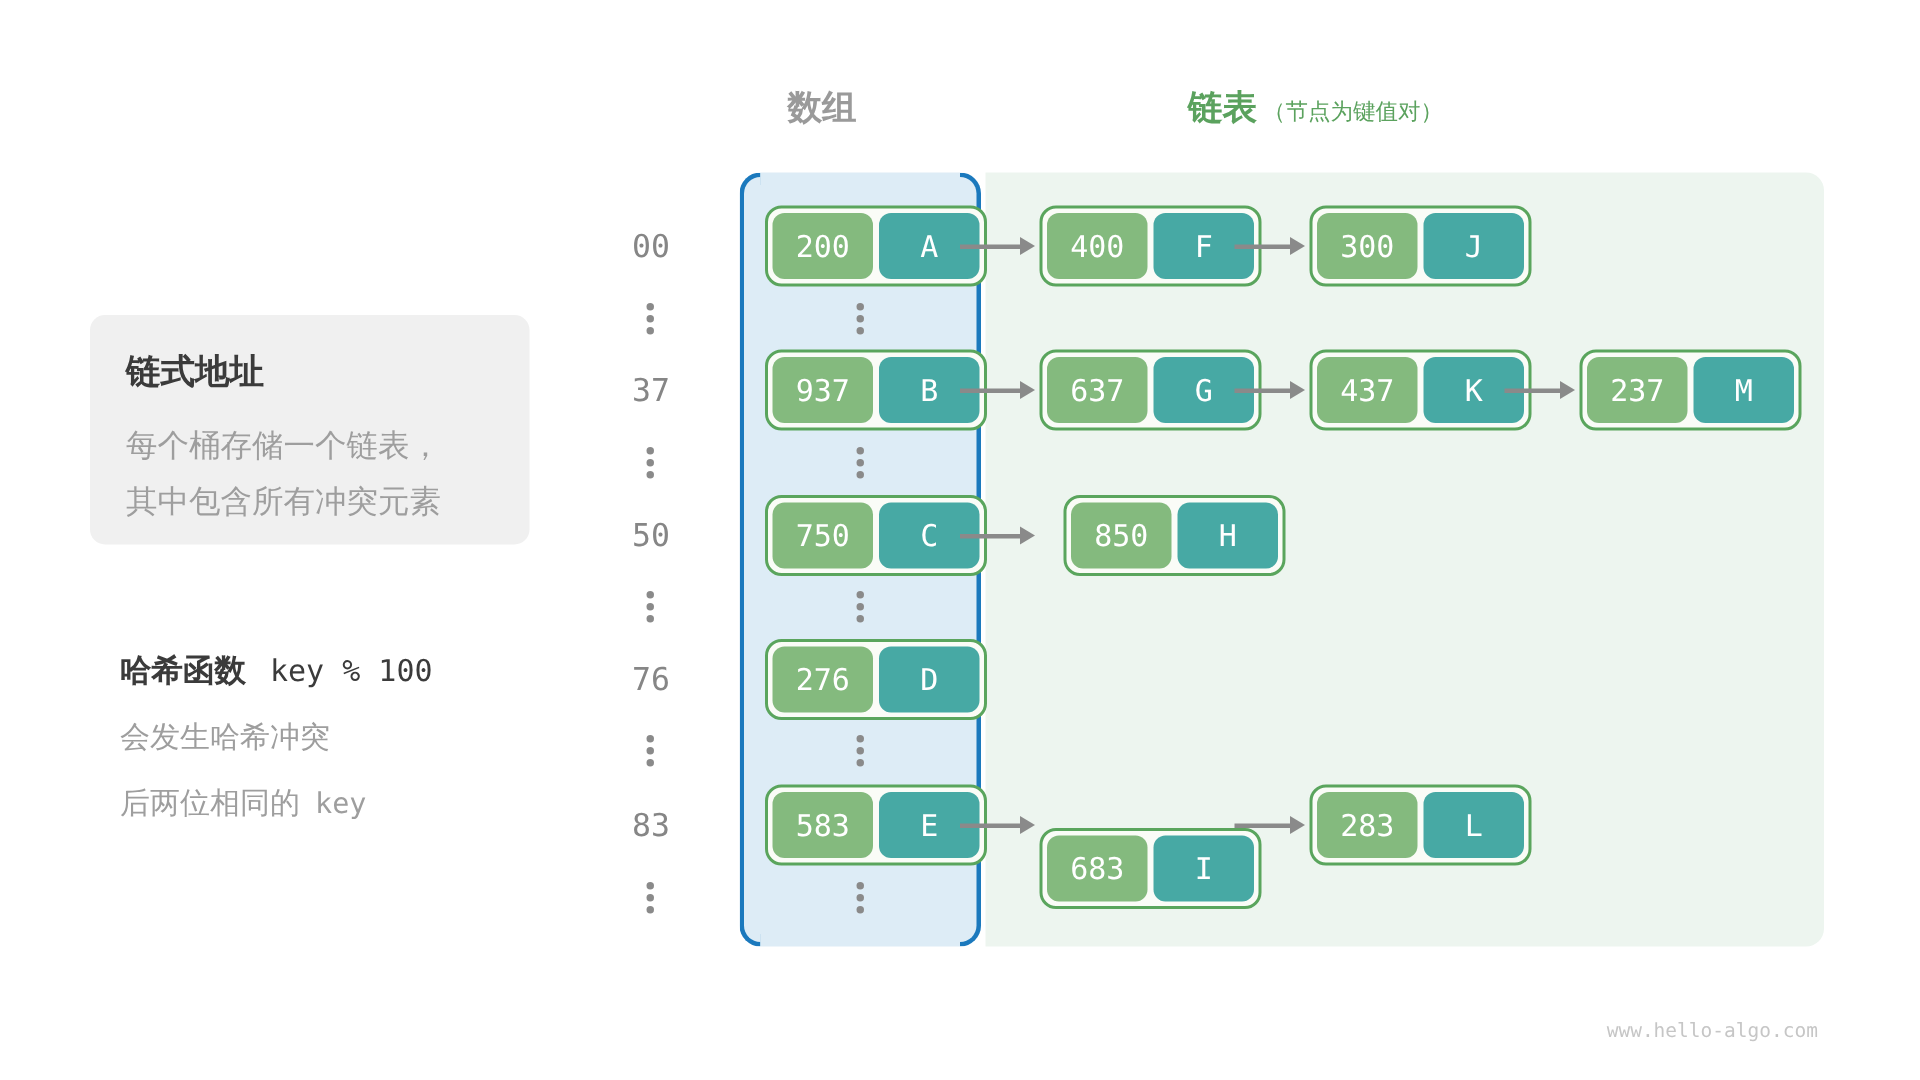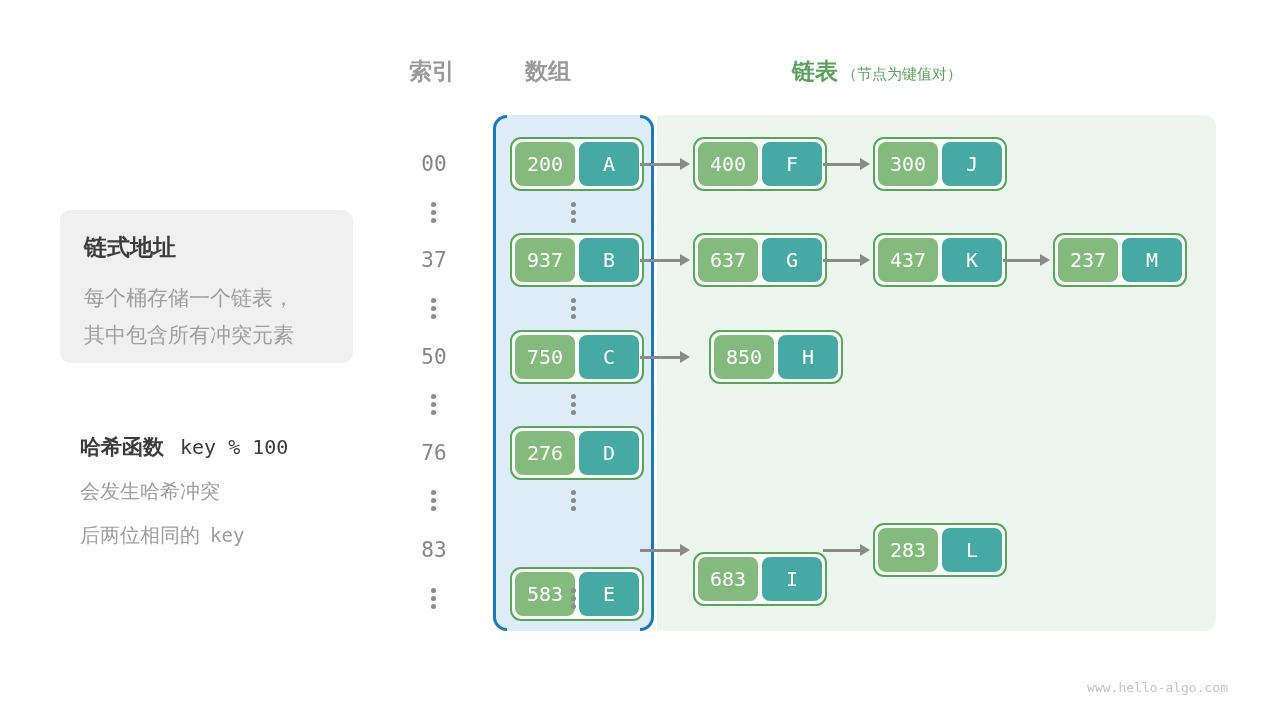--- a/index.html
+++ b/index.html
@@ -49,21 +49,21 @@
   .hash-line { font-size:20px; color:var(--text-gray); margin-top:17px; white-space:nowrap; }
   .hash-line .code { font-size:19px; margin-left:10px; }
 
   
   .index-label {
     position:absolute; left:394px; width:80px; text-align:center;
     font-size:21px; line-height:28px; color:var(--index-gray);
     font-family:"DejaVu Sans Mono", "Liberation Mono", monospace;
   }
   .node {
-    position:absolute; width:134px; height:54px; box-sizing:border-box;
+    position:absolute; width:148px; height:54px; box-sizing:border-box;
     background:var(--node-gap-bg); border:2px solid var(--node-border);
     border-radius:11px; padding:3px; display:flex; gap:4px;
   }
   .pill {
     flex:1; border-radius:8px; display:flex; align-items:center; justify-content:center;
     color:var(--node-text); font-size:20px; font-weight:500;
     font-family:"DejaVu Sans Mono", "Liberation Mono", monospace;
   }
   .pill.key { background:var(--key-green); }
   .pill.val { background:var(--value-teal); }
@@ -73,31 +73,30 @@
   .arrow-head {
     width:0; height:0;
     border-left:10px solid var(--arrow-gray);
     border-top:6px solid transparent; border-bottom:6px solid transparent;
   }
 
   .dots { position:absolute; display:flex; flex-direction:column; gap:3px; }
   .dot { width:5px; height:5px; border-radius:50%; background:var(--arrow-gray); }
 
   .watermark {
-    position:absolute; right:52px; top:680px; font-size:13px;
+    position:absolute; right:68px; top:680px; font-size:13px;
     color:var(--watermark-gray);
     font-family:"DejaVu Sans Mono", "Liberation Mono", monospace;
   }
 </style>
 </head>
 <body>
 
 <div class="canvas">
 
-  <div class="col-header" id="h-index">索引</div>
   <div class="col-header" id="h-array">数组</div>
   <div class="col-header" id="h-list">
     <span>链表</span><span class="note">（节点为键值对）</span>
   </div>
 
   <div class="array-region">
     <div class="bracket left"></div>
     <div class="bracket right"></div>
   </div>
   <div class="list-region"></div>
@@ -181,21 +180,21 @@
       <div class="node" style="left: 693px; top: 330px; margin-left: 16px;">
         <div class="pill key">850</div>
         <div class="pill val">H</div>
       </div>
       <div class="index-label" style="top: 439px;">76</div>
       <div class="node" style="left: 510px; top: 426px;">
         <div class="pill key">276</div>
         <div class="pill val">D</div>
       </div>
       <div class="index-label" style="top: 536px;">83</div>
-      <div class="node" style="left: 510px; top: 523px; margin-top: 44px;">
+      <div class="node" style="left: 510px; top: 523px;">
         <div class="pill key">583</div>
         <div class="pill val">E</div>
       </div>
       <div class="arrow" style="left: 640px; top: 542px; width: 50px;">
         <div class="arrow-line"></div>
         <div class="arrow-head"></div>
       </div>
       <div class="node" style="left: 693px; top: 552px;">
         <div class="pill key">683</div>
         <div class="pill val">I</div>

